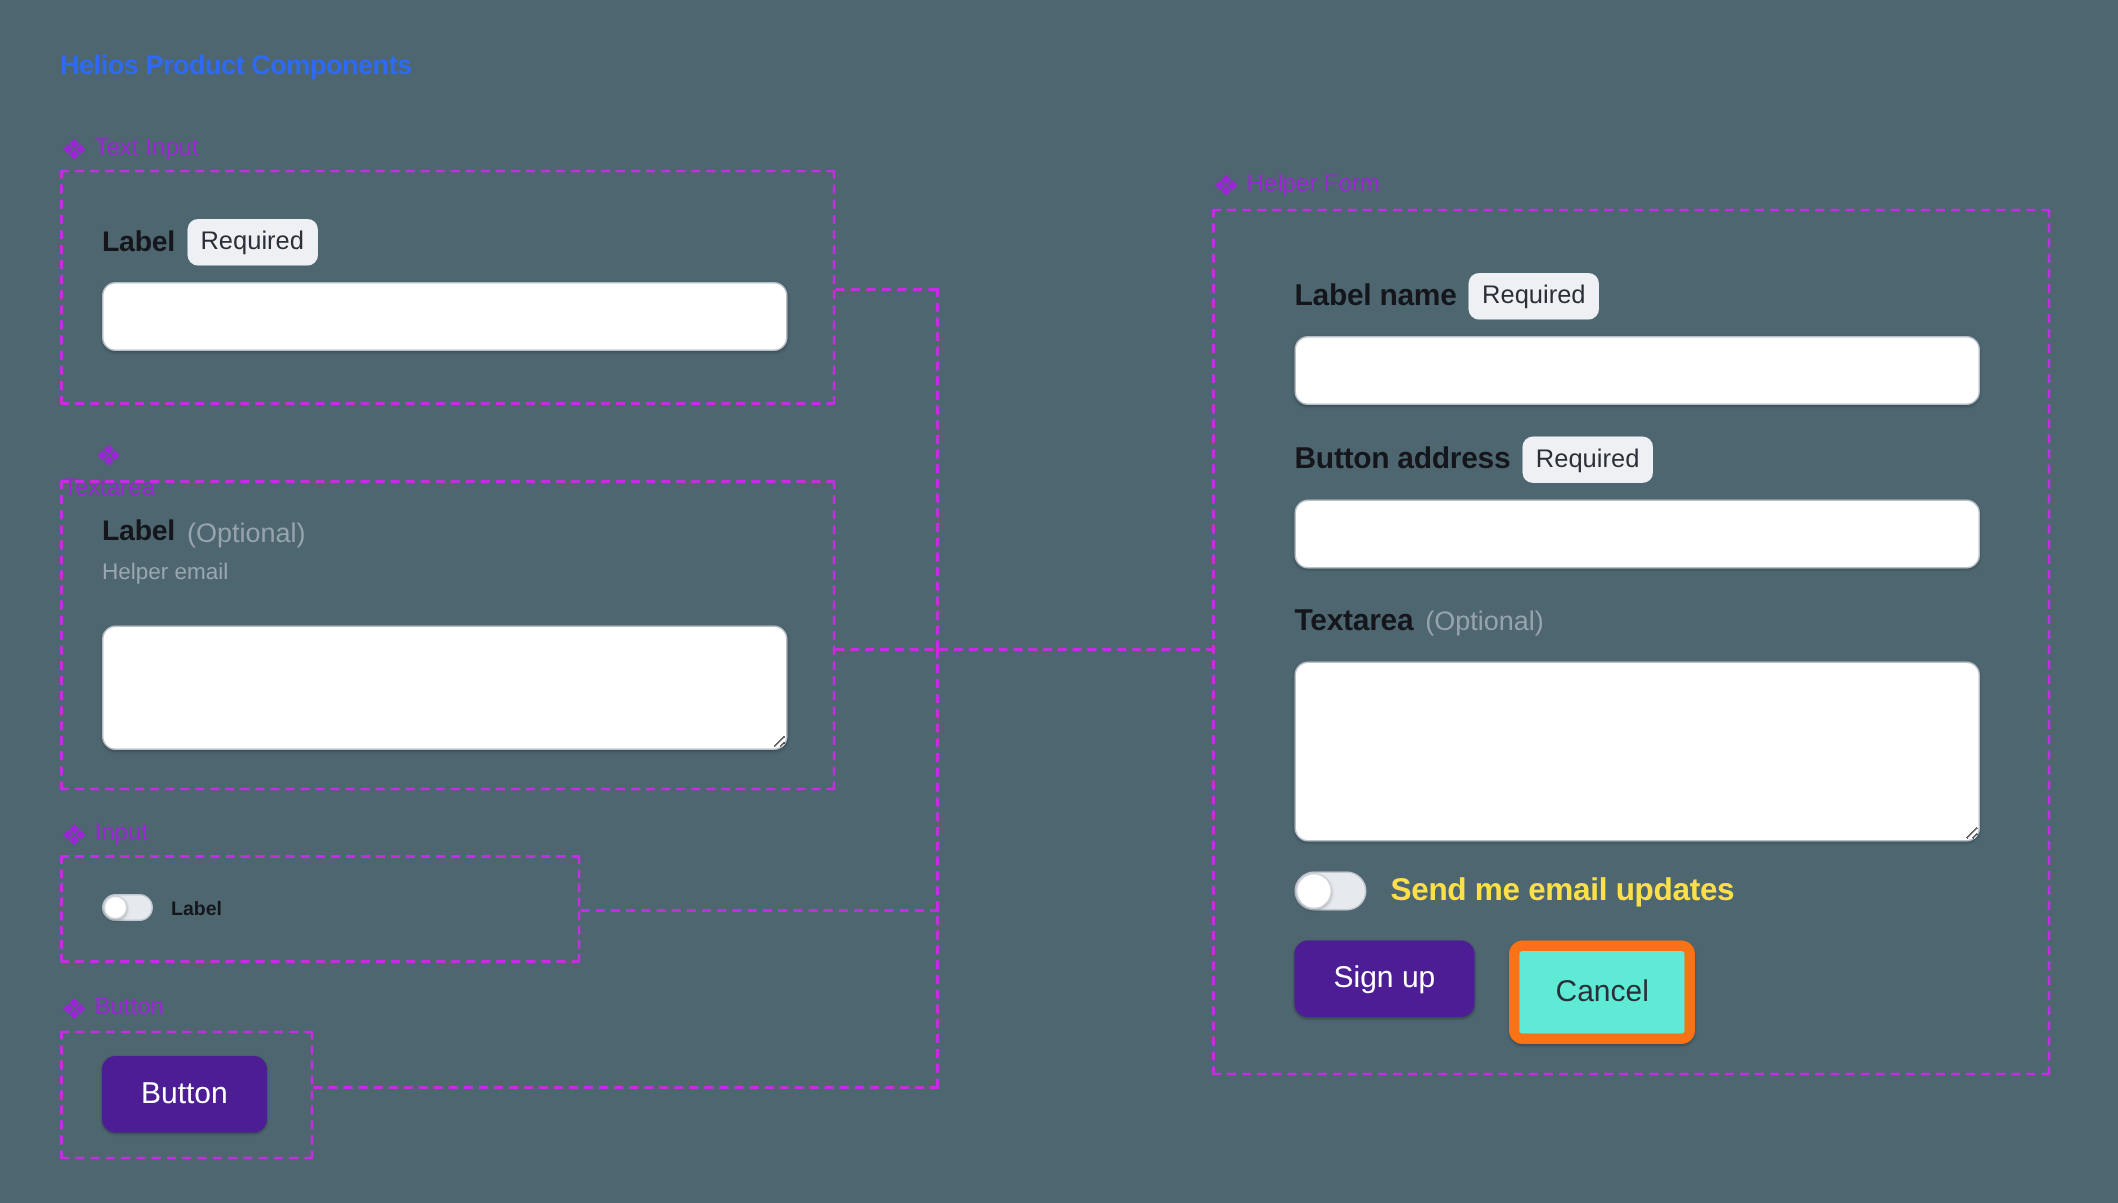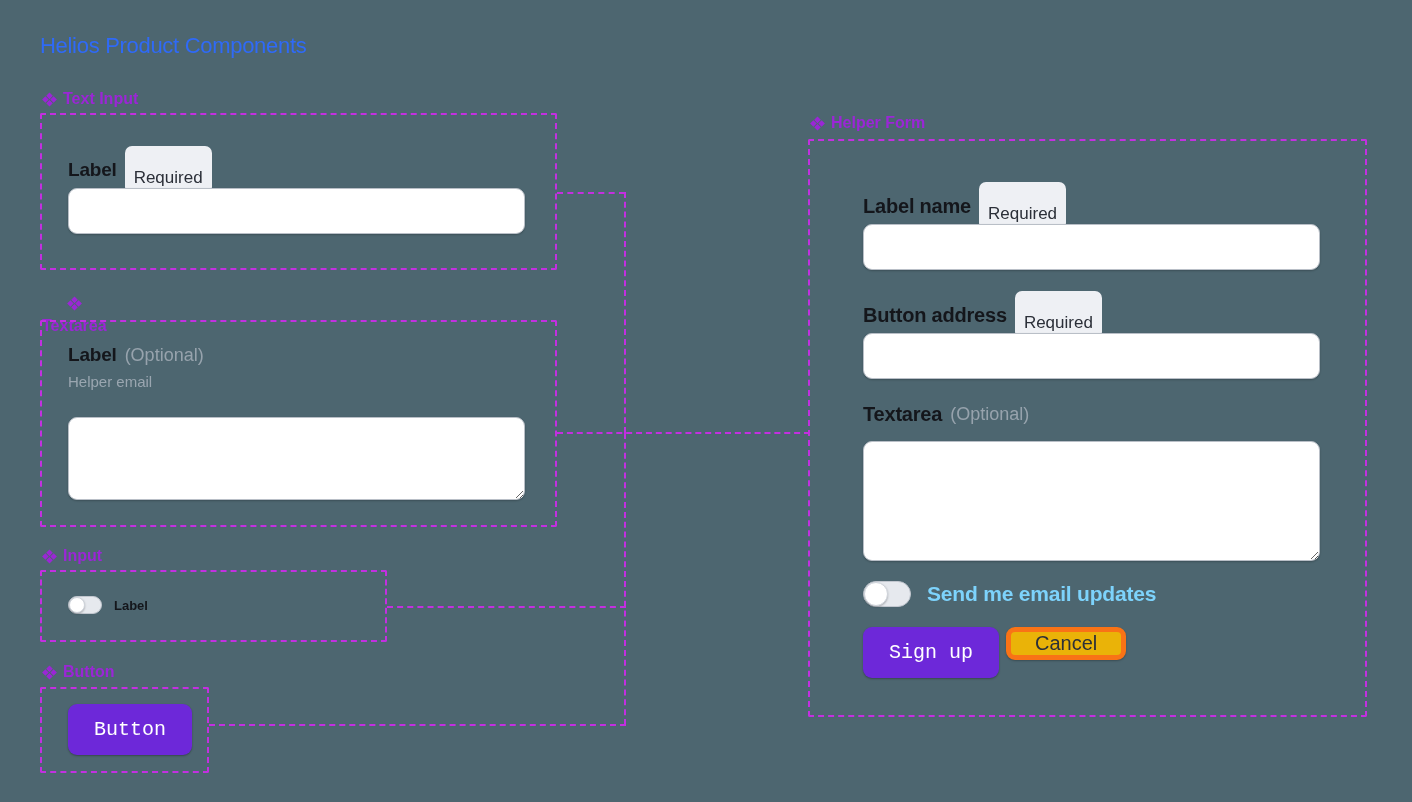--- a/index.html
+++ b/index.html
@@ -15,37 +15,37 @@
   #stage {
     position: relative;
     width: 1412px;
     height: 802px;
     background: #4d6670;
   }
 
   
   .col-title {
     position: absolute;
-    font-size: 22px;
-    font-weight: normal;
+    font-size: 18px;
+    font-weight: bold;
     letter-spacing: -0.3px;
     white-space: nowrap;
   }
   #left-title  { left: 40px;  top: 33px; color: #2f6af7; }
   #right-title { left: 808px; top: 33px; color: #14161b; }
 
   
   .sec-label {
     position: absolute;
     display: flex;
     align-items: center;
     gap: 6px;
     color: #9b26d6;
     font-size: 16px;
-    font-weight: 700;
+    font-weight: 400;
     white-space: nowrap;
   }
   .diamond-icon { width: 15px; height: 15px; display: block; flex: 0 0 auto; }
 
   
   .dbox {
     position: absolute;
     border: 2px dashed #c32fe0;
     border-radius: 2px;
   }
@@ -76,21 +76,21 @@
     letter-spacing: -0.2px;
   }
   .field-label.lg { font-size: 20px; }
 
   .badge {
     display: inline-block;
     background: #eef0f4;
     color: #2b2f38;
     font-size: 17px;
     line-height: 1;
-    padding: 23px 9px 8px;
+    padding: 6px 9px 8px;
     border-radius: 7px;
   }
   .optional {
     font-size: 18px;
     color: #97a3ad;
     font-weight: 400;
   }
   .helper {
     font-size: 15px;
     color: #9aa6b0;
@@ -151,47 +151,46 @@
 
   .toggle-label-sm {
     font-size: 13px;
     font-weight: bold;
     color: #14161b;
     margin-left: 12px;
   }
   .toggle-label-lg {
     font-size: 21px;
     font-weight: bold;
-    color: #7dd3fc;
+    color: #fde047;
     margin-left: 16px;
     letter-spacing: -0.2px;
   }
 
   
   .btn {
     font-family: "Liberation Sans", sans-serif;
     border-radius: 9px;
     cursor: pointer;
     border: none;
     white-space: nowrap;
   }
   .btn-primary {
-    background: #6d28d9;
+    background: #4c1d95;
     color: #ffffff;
     font-size: 20px;
     padding: 14px 26px;
     box-shadow: 0 1px 2px rgba(0,0,0,0.3);
-    font-family: Liberation Mono, monospace;
   }
   .btn-secondary {
-    background: #eab308;
+    background: #5eead4;
     color: #2b2f38;
     font-size: 20px;
-    padding: 0 24px;
-    border: 5px solid #f97316;
+    padding: 16px 24px;
+    border: 7px solid #f97316;
     box-shadow: 0 1px 2px rgba(0,0,0,0.25);
   }
 
   
   .abs { position: absolute; }
 </style>
 </head>
 <body>
 
 <div id="stage">

